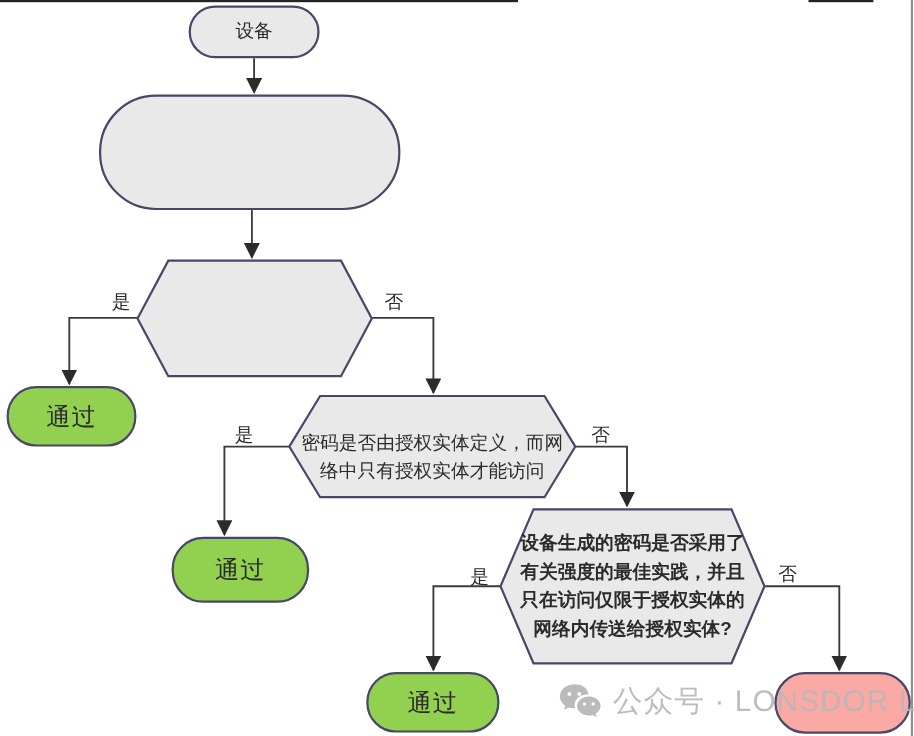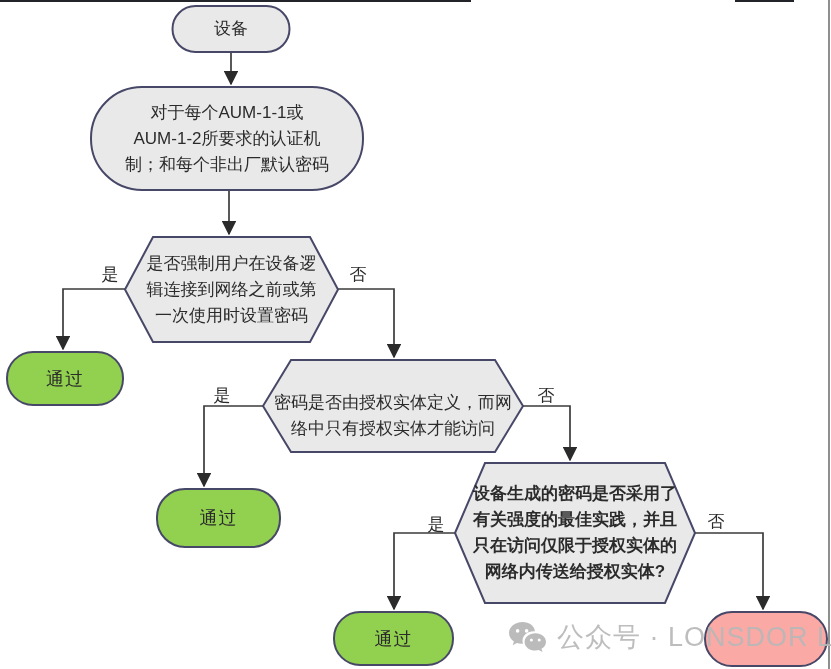--- a/index.html
+++ b/index.html
@@ -5,21 +5,21 @@
   html,body{margin:0;padding:0;background:#fff;}
   #stage{
     position:relative;width:831px;height:669px;background:#ffffff;overflow:hidden;
     font-family:"Liberation Sans","DejaVu Sans",sans-serif;color:#2b2b2b;
   }
   #shapes{position:absolute;left:0;top:0;}
   .node-label{
     position:absolute;display:flex;align-items:center;justify-content:center;
     text-align:center;white-space:pre-line;font-size:17px;line-height:26px;color:#2b2b2b;
   }
-  .terminal-label{font-size:18px;letter-spacing:1px;}
+  .terminal-label{font-size:22px;letter-spacing:1px;}
   .edge-label{
     position:absolute;transform:translateX(-50%);font-size:17px;line-height:24px;color:#2b2b2b;
   }
   .rule{position:absolute;background:#23232a;}
   #rule-bottom-left{left:0;top:664;width:471px;height:2px;}
   #rule-bottom-right{left:735px;top:666;width:59px;height:2px;}
   #rule-right-edge{left:828px;top:0;width:2px;height:669px;background:#8f8f8f;}
   #watermark{
     position:absolute;left:508px;top:619px;display:flex;align-items:center;gap:9px;
     color:rgba(183,183,183,0.92);font-size:27px;letter-spacing:1px;z-index:5;white-space:nowrap;
@@ -60,27 +60,21 @@
       <polygon points="455,533 485,463 665,463 695,533 665,603 485,603" fill="#E9E9E9"></polygon>
       <rect x="7" y="352" width="116" height="53" rx="26" ry="26" fill="#92D050"></rect>
       <rect x="157" y="489" width="123" height="58" rx="28" ry="28" fill="#92D050"></rect>
       <rect x="334" y="612" width="119" height="53" rx="26" ry="26" fill="#92D050"></rect>
       <rect x="705" y="612" width="122" height="54" rx="27" ry="27" fill="#FBA9A5"></rect>
     </g>
   </svg>
 
   <div class="node-label" style="left:172px;top:6px;width:118px;height:46px;text-align:center;">设备</div>
 
-  <div class="node-label" style="left:91px;top:87px;width:272px;height:103px;">对于每个AUM-1-1或
-AUM-1-2所要求的认证机
-制；和每个非出厂默认密码</div>
 
-  <div class="node-label" style="left:125px;top:237px;width:213px;height:105px;">是否强制用户在设备逻
-辑连接到网络之前或第
-一次使用时设置密码</div>
 
   <div class="node-label" style="left:263px;top:360px;width:260px;height:112px;text-align:center;">密码是否由授权实体定义，而网
 络中只有授权实体才能访问</div>
 
   <div class="node-label" style="left:455px;top:463px;width:240px;height:140px;font-weight:bold;">设备生成的密码是否采用了
 有关强度的最佳实践，并且
 只在访问仅限于授权实体的
 网络内传送给授权实体?</div>
 
   <div class="node-label terminal-label" style="left:7px;top:352px;width:116px;height:53px;">通过</div>

